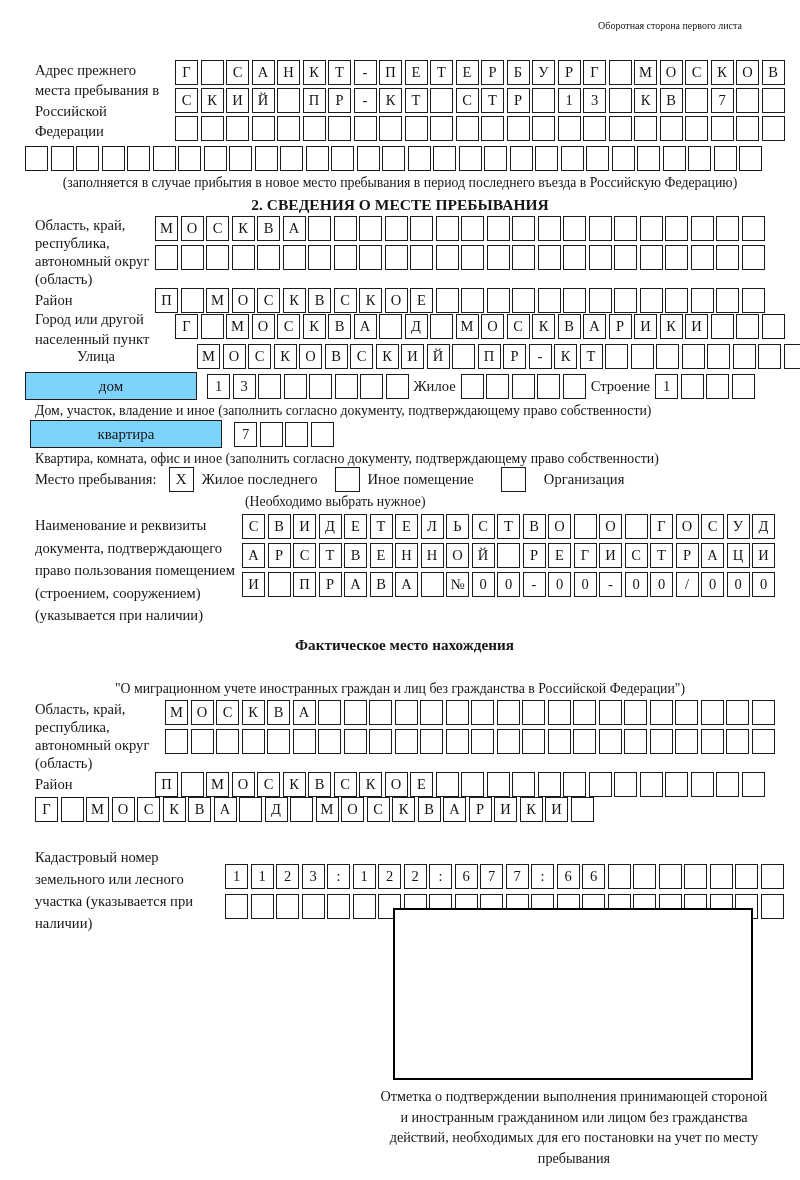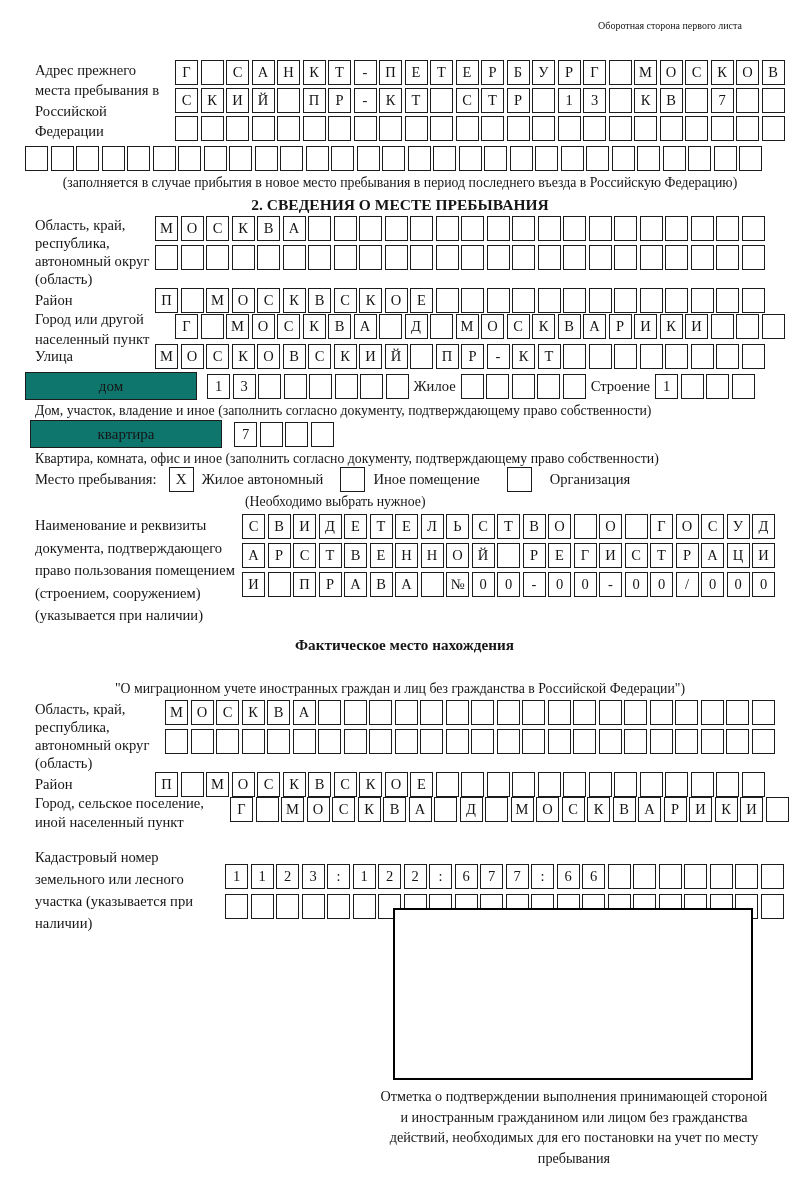--- a/index.html
+++ b/index.html
@@ -7,21 +7,21 @@
   body { width:800px; height:1180px; font-family:"Liberation Serif","DejaVu Serif",serif; color:#151515; }
   #page { position:relative; width:800px; height:1180px; background:#fff; overflow:hidden; }
 
   .lbl { font-size:14.6px; line-height:1.4; }
   .note { font-size:13.8px; }
   .cellrow { display:flex; gap:2.5px; }
   .cell { width:23px; height:25px; border:1.6px solid #1c1c1c; flex:0 0 auto;
           display:flex; align-items:center; justify-content:center;
           font-size:14.5px; background:#fff; }
   .rows { display:flex; flex-direction:column; gap:3px; }
-  .widebox { border:1.8px solid #1c1c1c; height:28px; display:flex; align-items:center; justify-content:center; font-size:15px; background:#0f766e; }
+  .widebox { border:1.8px solid #1c1c1c; height:28px; display:flex; align-items:center; justify-content:center; font-size:15px; background:#7dd3fc; }
   .checkbox { width:25px; height:25px; border:1.8px solid #1c1c1c; display:flex; align-items:center; justify-content:center; font-size:15px; flex:0 0 auto; }
   .ctr { left:0; width:800px; text-align:center; }
   .bold { font-weight:bold; }
 
   #corner   { position:absolute; top:20px; left:0; width:742px; text-align:right; font-size:10px; }
 
   #block1   { position:absolute; top:60px; left:35px; display:flex; }
   #block1 .lbl { width:140px; }
   #row4     { position:absolute; top:146px; left:25px; }
   #note1    { position:absolute; top:175px; }
@@ -32,21 +32,21 @@
   #region1 .rows { gap:3.5px; }
 
   #district1{ position:absolute; top:288px; left:35px; display:flex; }
   #district1 .lbl { width:120px; line-height:25px; }
 
   #city1    { position:absolute; top:310px; left:35px; display:flex; }
   #city1 .lbl { width:140px; line-height:1.35; }
   #city1 .cellrow { margin-top:4px; }
 
   #street1  { position:absolute; top:344px; left:35px; display:flex; }
-  #street1 .lbl { width:120px; line-height:25px; }
+  #street1 .lbl { width:120px; line-height:25px;margin-left:42px; }
 
   #houserow { position:absolute; top:372px; left:25px; display:flex; align-items:center; }
   #houserow .widebox { width:172px; margin-right:10px; }
   #houserow .inlbl { font-size:14.6px; margin:0 5px; }
   #housenote{ position:absolute; top:403px; left:35px; }
 
   #aptrow   { position:absolute; top:420px; left:30px; display:flex; align-items:center; }
   #aptrow .widebox { width:192px; margin-right:12px; }
   #aptnote  { position:absolute; top:451px; left:35px; }
 
@@ -394,21 +394,21 @@
         <span class="cell"></span>
         <span class="cell"></span>
         <span class="cell"></span>
       </div>
   </div>
   <div id="aptnote" class="note">Квартира, комната, офис и иное (заполнить согласно документу, подтверждающему право собственности)</div>
 
   <div id="stayrow">
     <span>Место пребывания:</span>
     <span class="checkbox cb1">X</span>
-    <span class="olbl">Жилое автономный</span>
+    <span class="olbl">Жилое последнего</span>
     <span class="checkbox cb2"></span>
     <span class="olbl">Иное помещение</span>
     <span class="checkbox cb3"></span>
     <span class="olbl o3">Организация</span>
   </div>
   <div id="staynote" class="note">(Необходимо выбрать нужное)</div>
 
   <div id="docblock">
     <div class="lbl">Наименование и реквизиты документа, подтверждающего право пользования помещением (строением, сооружением) (указывается при наличии)</div>
     <div class="rows">
@@ -569,21 +569,20 @@
         <span class="cell"></span>
         <span class="cell"></span>
         <span class="cell"></span>
         <span class="cell"></span>
         <span class="cell"></span>
         <span class="cell"></span>
       </div>
   </div>
 
   <div id="city2">
-    <div class="lbl">Город, сельское поселение, иной населенный пункт</div>
     <div class="cellrow">
         <span class="cell">Г</span>
         <span class="cell"></span>
         <span class="cell">М</span>
         <span class="cell">О</span>
         <span class="cell">С</span>
         <span class="cell">К</span>
         <span class="cell">В</span>
         <span class="cell">А</span>
         <span class="cell"></span>

